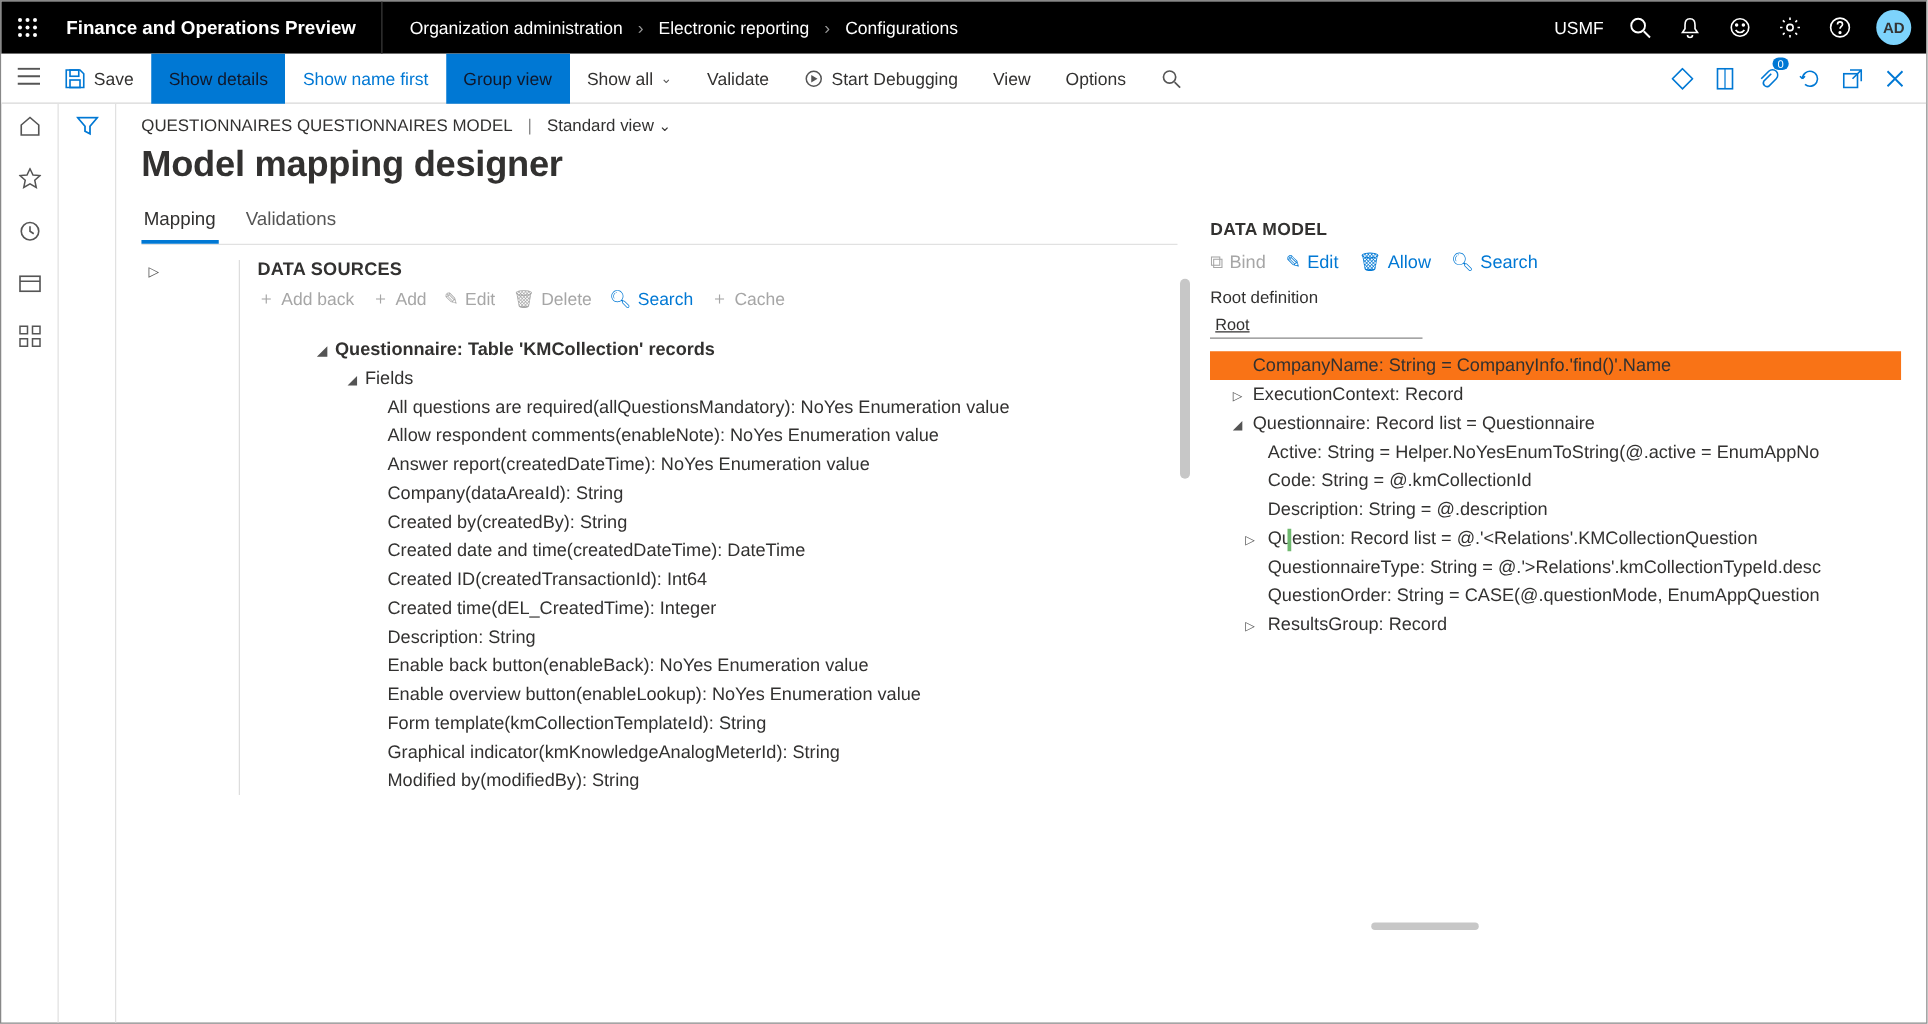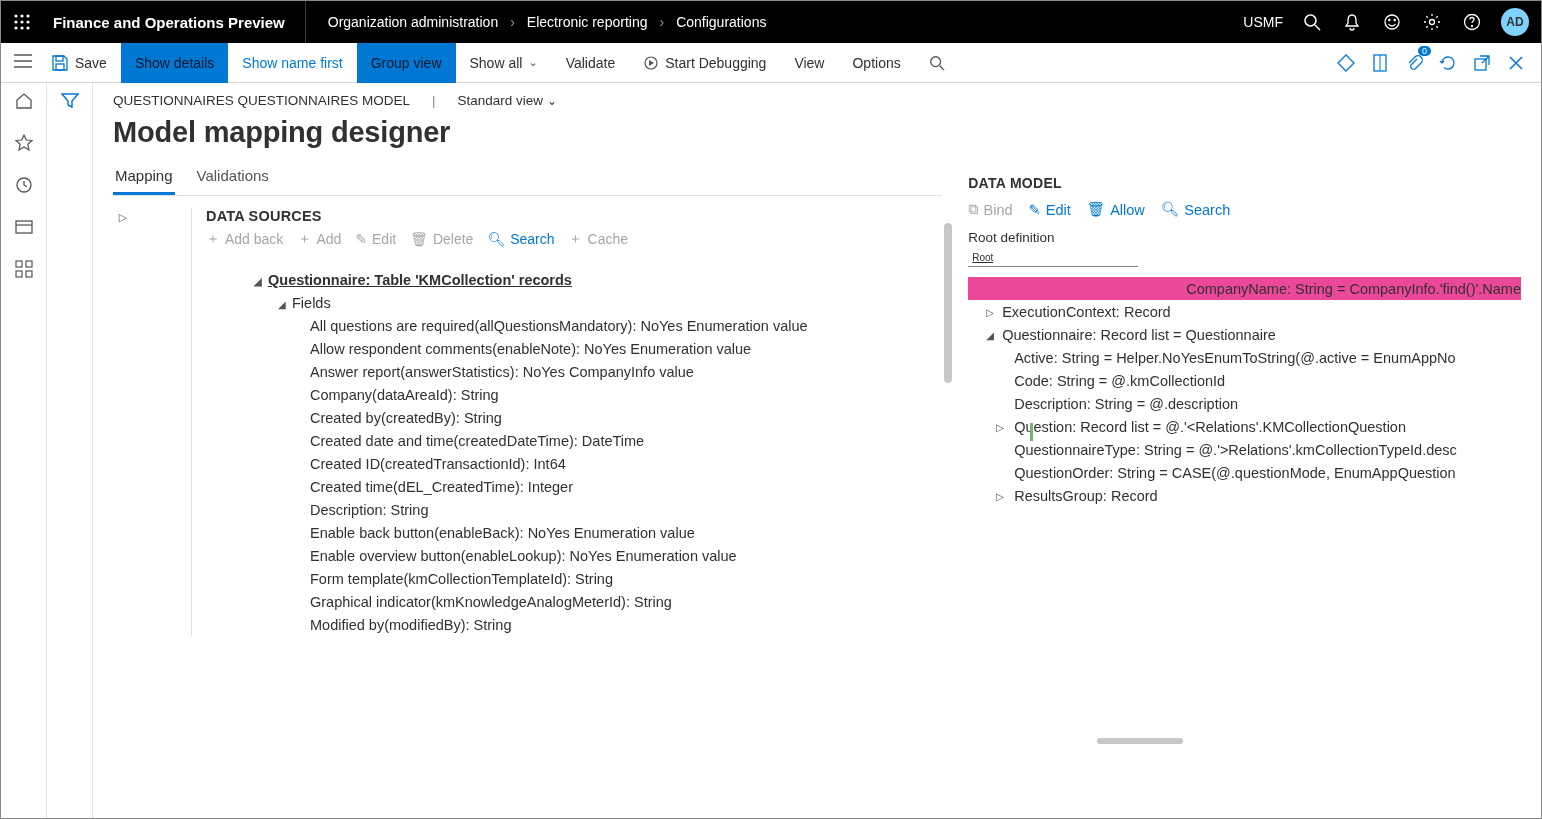--- a/index.html
+++ b/index.html
@@ -22,51 +22,51 @@
 .actionbar .btn.save { padding-left:0; }
 .action-spacer { flex:1; }
 .action-right { display:flex; align-items:center; gap:12px; padding-right:14px; }
 .action-right .aicon { width:22px; height:22px; display:flex; align-items:center; justify-content:center; cursor:pointer; color:#0078d4; }
 .shell { display:flex; height: calc(819px - 42px - 40px); }
 .leftrail { width:46px; border-right:1px solid #e1e1e1; display:flex; flex-direction:column; align-items:center; padding-top:8px; gap:22px; position:relative; }
 .leftrail .ricon { width:20px; height:20px; display:flex; align-items:center; justify-content:center; color:#555; cursor:pointer; }
 .filtercol { width:46px; border-right:1px solid #e1e1e1; display:flex; justify-content:center; padding-top:10px; }
 .filtercol .ficon { color:#0078d4; cursor:pointer; }
 .main { flex:1; display:flex; flex-direction:column; padding: 10px 20px 0 20px; position:relative; overflow:hidden; }
-.heading-row { display:flex; align-items:center; gap:22px; font-size:13.5px; color:#323130; padding-bottom:4px; }
+.heading-row { display:flex; align-items:center; gap:12px; font-size:13.5px; color:#323130; padding-bottom:4px; }
 .heading-row .sep { color:#888; }
 .title { font-size:29px; font-weight:600; padding: 4px 0 14px 0; letter-spacing:-0.2px; }
 .tabs { display:flex; gap:20px; border-bottom:1px solid #e1e1e1; padding-bottom:0; }
 .tab { padding: 4px 2px 8px 2px; cursor:pointer; color:#555; font-size:15px; }
 .tab.active { color:#323130; border-bottom:3px solid #0078d4; font-weight:400; }
 .columns { display:flex; flex:1; overflow:hidden; }
 .col-left { flex:1.05; border-right:none; position:relative; overflow:hidden; padding-right:10px; }
 .col-right { flex:0.7; padding-left:16px; overflow:hidden; }
 .ds-header { display:flex; align-items:flex-start; padding-top:12px; gap:10px; }
 .expander { width:20px; text-align:center; font-size:11px; color:#555; cursor:pointer; padding-top:3px; }
 .ds-title { font-weight:600; font-size:14.5px; letter-spacing:.2px; }
 .toolbar-small { display:flex; align-items:center; gap:14px; padding: 6px 0 6px 40px; color:#616161; font-size:14px; }
 .toolbar-small .titem { display:flex; align-items:center; gap:5px; cursor:pointer; }
 .toolbar-small .titem.disabled { color:#a6a6a6; }
 .toolbar-small .titem.blue { color:#0078d4; }
 .tree { padding: 14px 0 0 48px; font-size:14.5px; overflow-y:auto; height: calc(100% - 80px); }
 .tree .row { padding: 3.5px 0; white-space:nowrap; }
-.tree .lvl1 { padding-left:0; font-weight:600;text-decoration:underline; }
+.tree .lvl1 { padding-left:0; font-weight:600; }
 .tree .lvl2 { padding-left:24px; }
 .tree .lvl3 { padding-left:56px; font-weight:400; }
 .caret { display:inline-block; width:14px; font-size:10px; color:#545454; }
 .dm-title { font-weight:600; font-size:14px; letter-spacing:.3px; padding-top:12px; padding-bottom:10px; }
 .dm-toolbar { display:flex; gap:16px; color:#0078d4; font-size:14.5px; padding-bottom:12px; }
 .dm-toolbar .ditem { display:flex; align-items:center; gap:5px; cursor:pointer; }
 .dm-toolbar .ditem.disabled { color:#a6a6a6; }
 .rootdef-label { font-size:13.5px; padding-bottom:4px; }
-.rootdef-value { font-size:10px; padding: 3px 4px; border-bottom:1px solid #888; width:170px; margin-bottom:10px;text-decoration:underline; }
+.rootdef-value { font-size:13px; padding: 3px 4px; border-bottom:1px solid #888; width:170px; margin-bottom:10px;text-decoration:underline; }
 .dm-tree { font-size:14.5px; }
 .dm-tree .drow { padding:3.5px 0; white-space:nowrap; position:relative; }
-.dm-tree .selected { background:#ec4899;text-align:right; }
+.dm-tree .selected { background:#f97316; }
 .dm-tree .d1 { padding-left:34px; }
 .dm-tree .d2 { padding-left:46px; }
 .dm-caret { position:absolute; left:18px; font-size:10px; color:#545454; top:7px; }
 .dm-caret.in2 { left:28px; }
 .vscroll { position:absolute; right:0; top:60px; width:8px; height:160px; background:#c7c7c7; border-radius:4px; }
 .hscroll { position:absolute; bottom:76px; left:50%; width:86px; height:6px; background:#c7c7c7; border-radius:3px; transform:translateX(280px); }
 .hamburger-abs { position:absolute; top:50px; left:12px; width:22px; height:22px; display:flex; align-items:center; justify-content:center; cursor:pointer; color:#555; z-index:5; }
 .mini-sep { position:absolute; left:937px; top: 340px; width:3px; height:18px; background:#6fb96f; }
 svg { display:block; }
 </style>
@@ -296,21 +296,21 @@
                   <span>＋</span>
                   <span>Cache</span>
                 </div>
             </div>
             <div class="tree">
               <div class="row lvl1"><span class="caret">◢</span><span>Questionnaire: Table 'KMCollection' records</span></div>
               <div class="row lvl2"><span class="caret">◢</span><span>Fields</span></div>
               <div id="fields-container">
                   <div class="row lvl3">All questions are required(allQuestionsMandatory): NoYes Enumeration value</div>
                   <div class="row lvl3">Allow respondent comments(enableNote): NoYes Enumeration value</div>
-                  <div class="row lvl3">Answer report(answerStatistics): NoYes CompanyInfo value</div>
+                  <div class="row lvl3">Answer report(createdDateTime): NoYes Enumeration value</div>
                   <div class="row lvl3">Company(dataAreaId): String</div>
                   <div class="row lvl3">Created by(createdBy): String</div>
                   <div class="row lvl3">Created date and time(createdDateTime): DateTime</div>
                   <div class="row lvl3">Created ID(createdTransactionId): Int64</div>
                   <div class="row lvl3">Created time(dEL_CreatedTime): Integer</div>
                   <div class="row lvl3">Description: String</div>
                   <div class="row lvl3">Enable back button(enableBack): NoYes Enumeration value</div>
                   <div class="row lvl3">Enable overview button(enableLookup): NoYes Enumeration value</div>
                   <div class="row lvl3">Form template(kmCollectionTemplateId): String</div>
                   <div class="row lvl3">Graphical indicator(kmKnowledgeAnalogMeterId): String</div>

